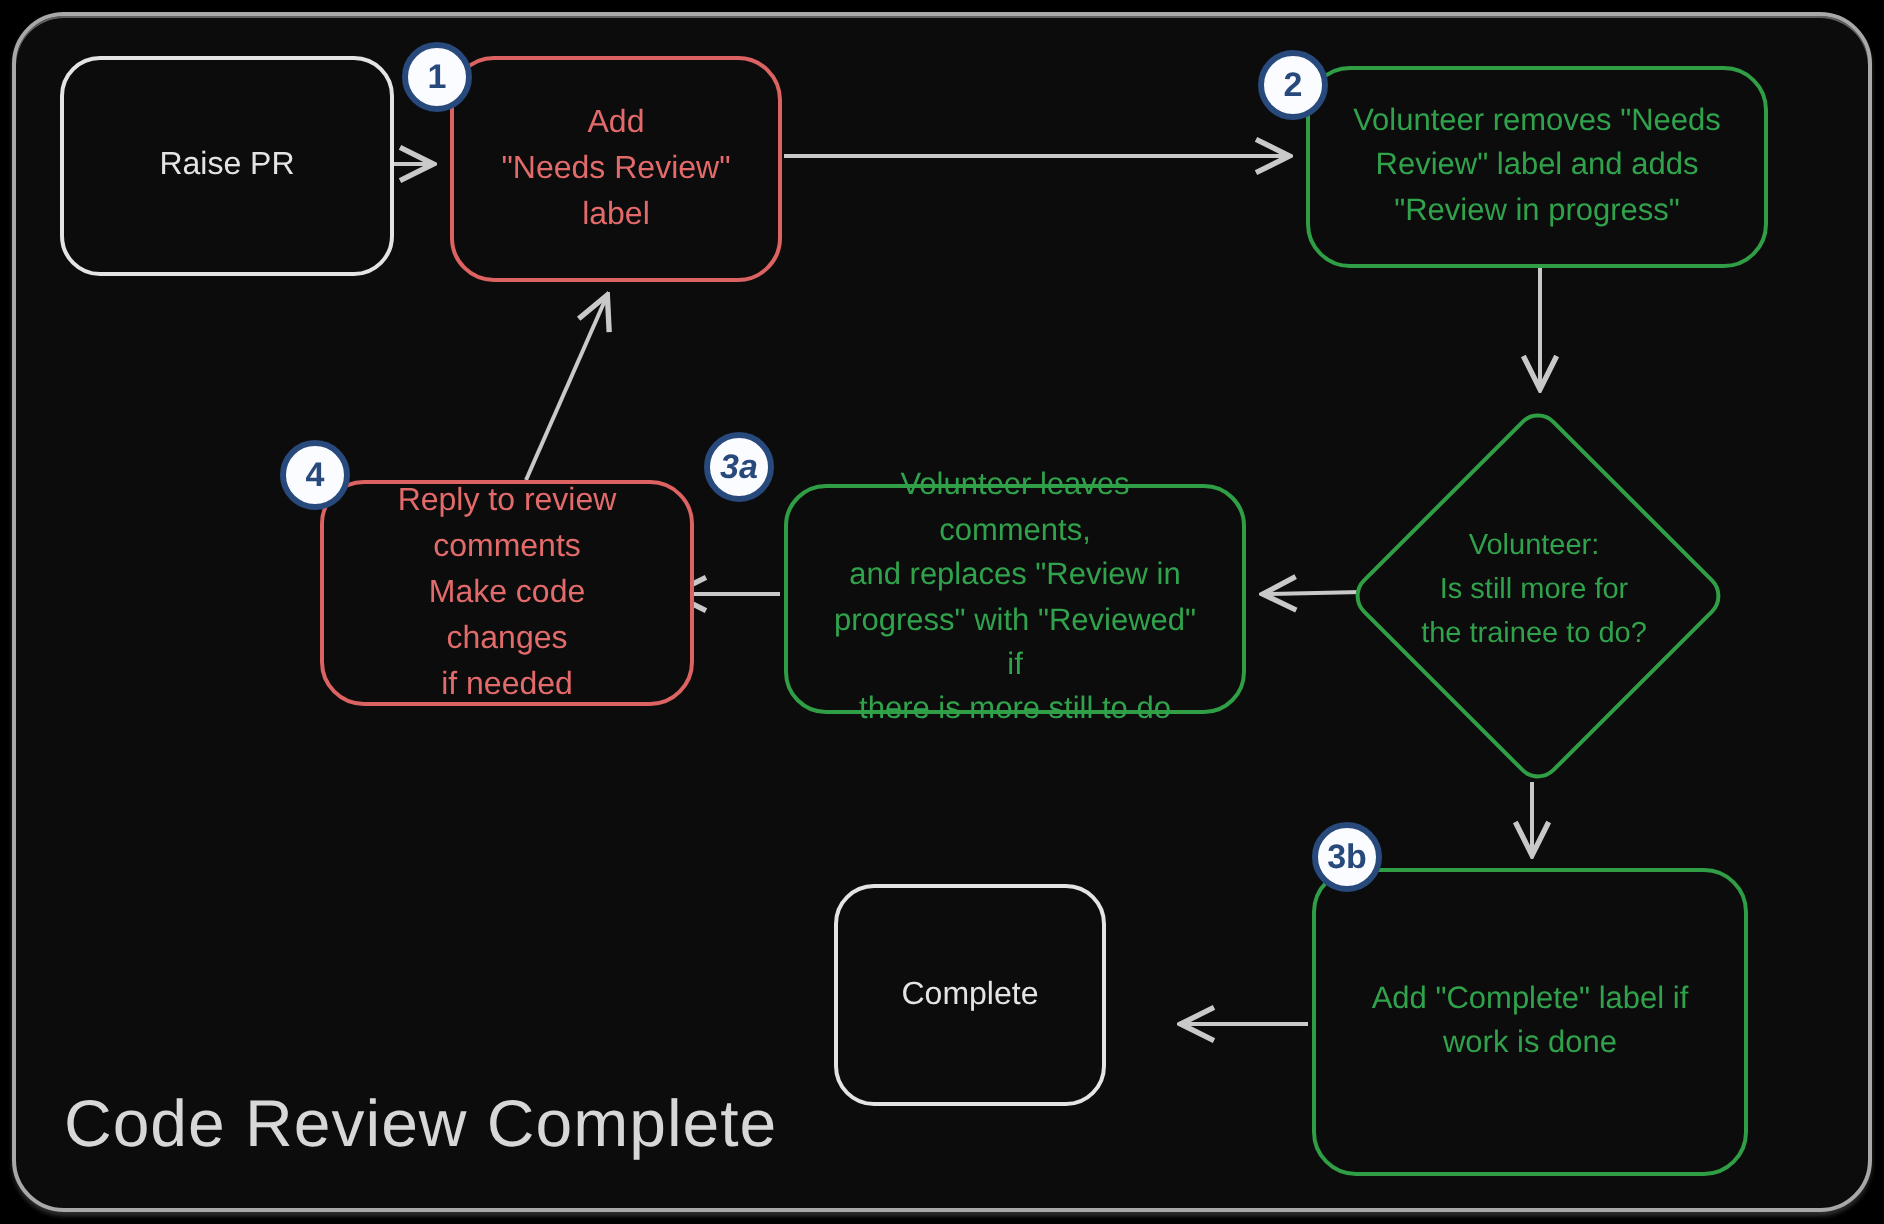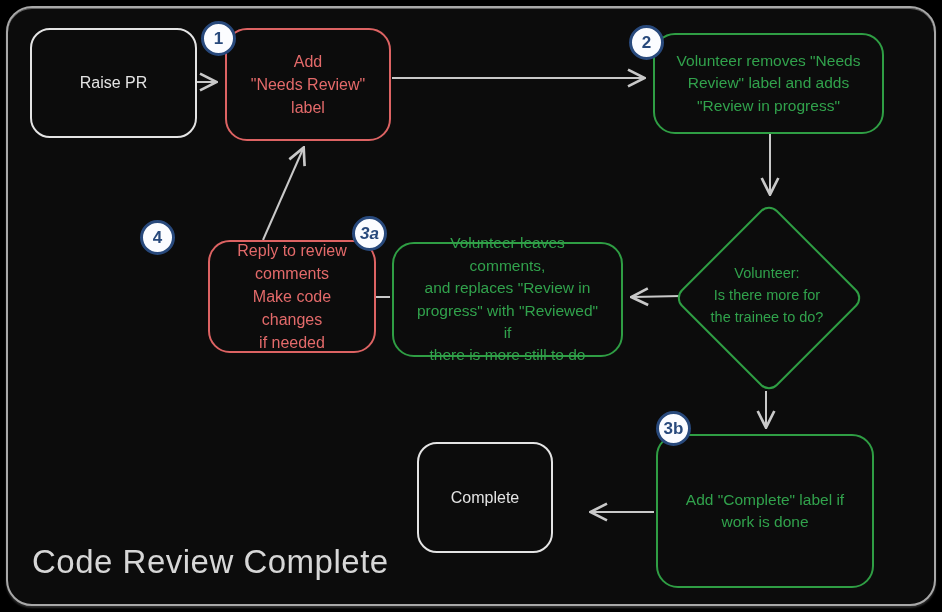--- a/index.html
+++ b/index.html
@@ -68,32 +68,32 @@
 
   <div class="node green" style="left:653px;top:33px;width:231px;height:101px;">
     <span class="node-label">Volunteer removes "Needs
 Review" label and adds
 "Review in progress"</span>
   </div>
 
   <div class="diamond-shape"></div>
   <div class="diamond-label">
     <span class="node-label">Volunteer:
-Is there more for
+Is still more for
 the trainee to do?</span>
   </div>
 
-  <div class="node green" style="left:392px;top:242px;width:231px;height:115px;">
+  <div class="node green" style="left:392px;top:242px;width:231px;height:115px;border-radius:21px;">
     <span class="node-label">Volunteer leaves comments,
 and replaces "Review in
 progress" with "Reviewed" if
 there is more still to do</span>
   </div>
 
-  <div class="node red fs16" style="left:160px;top:240px;width:168px;height:113px;margin-left:48px;">
+  <div class="node red fs16" style="left:160px;top:240px;width:187px;height:113px;">
     <span class="node-label">Reply to review
 comments
 Make code changes
 if needed</span>
   </div>
 
   <div class="node green" style="left:656px;top:434px;width:218px;height:154px;">
     <span class="node-label">Add "Complete" label if
 work is done</span>
   </div>

